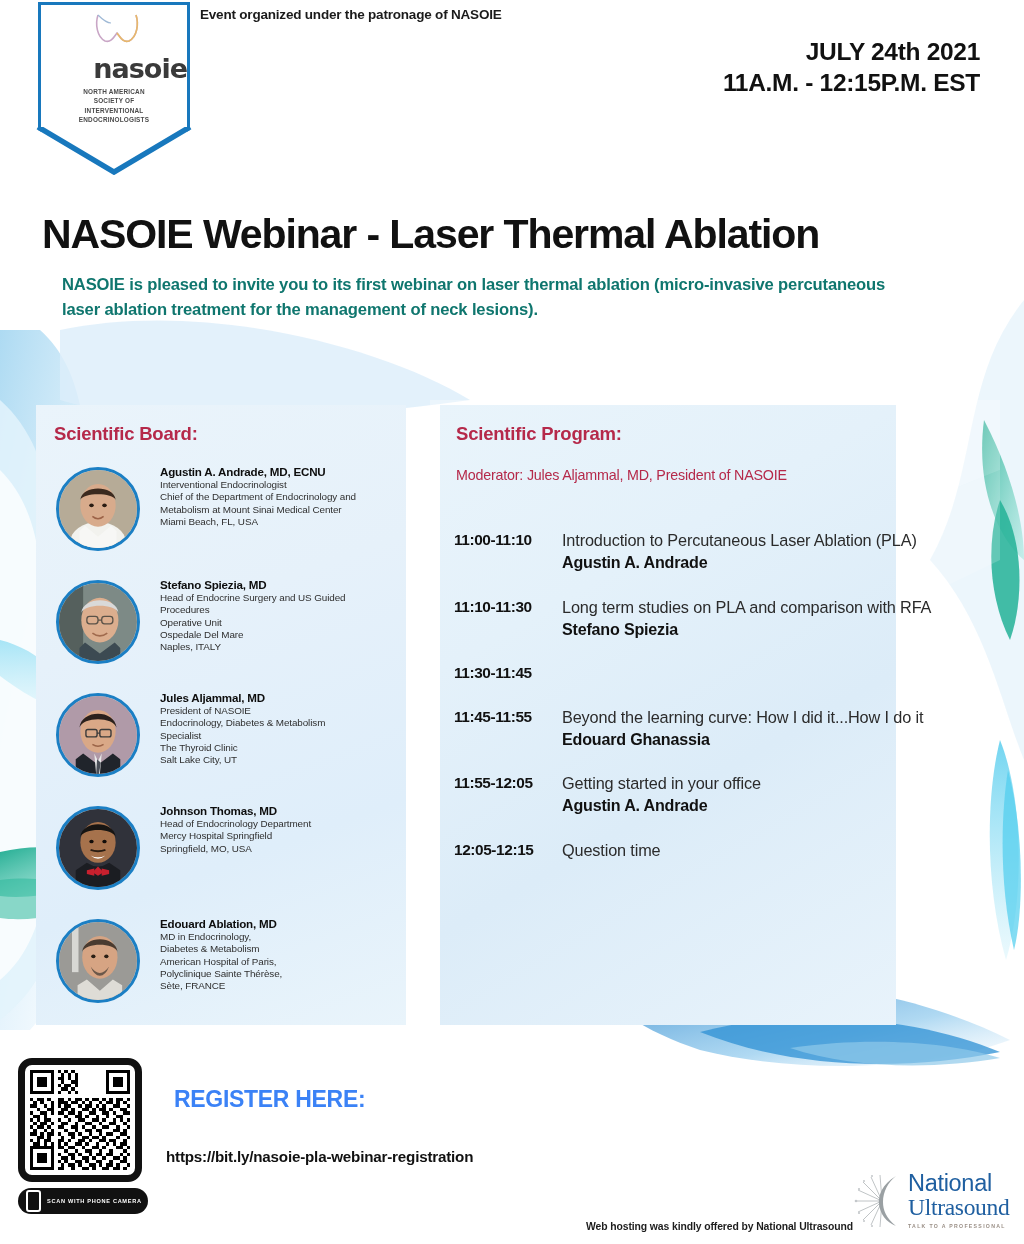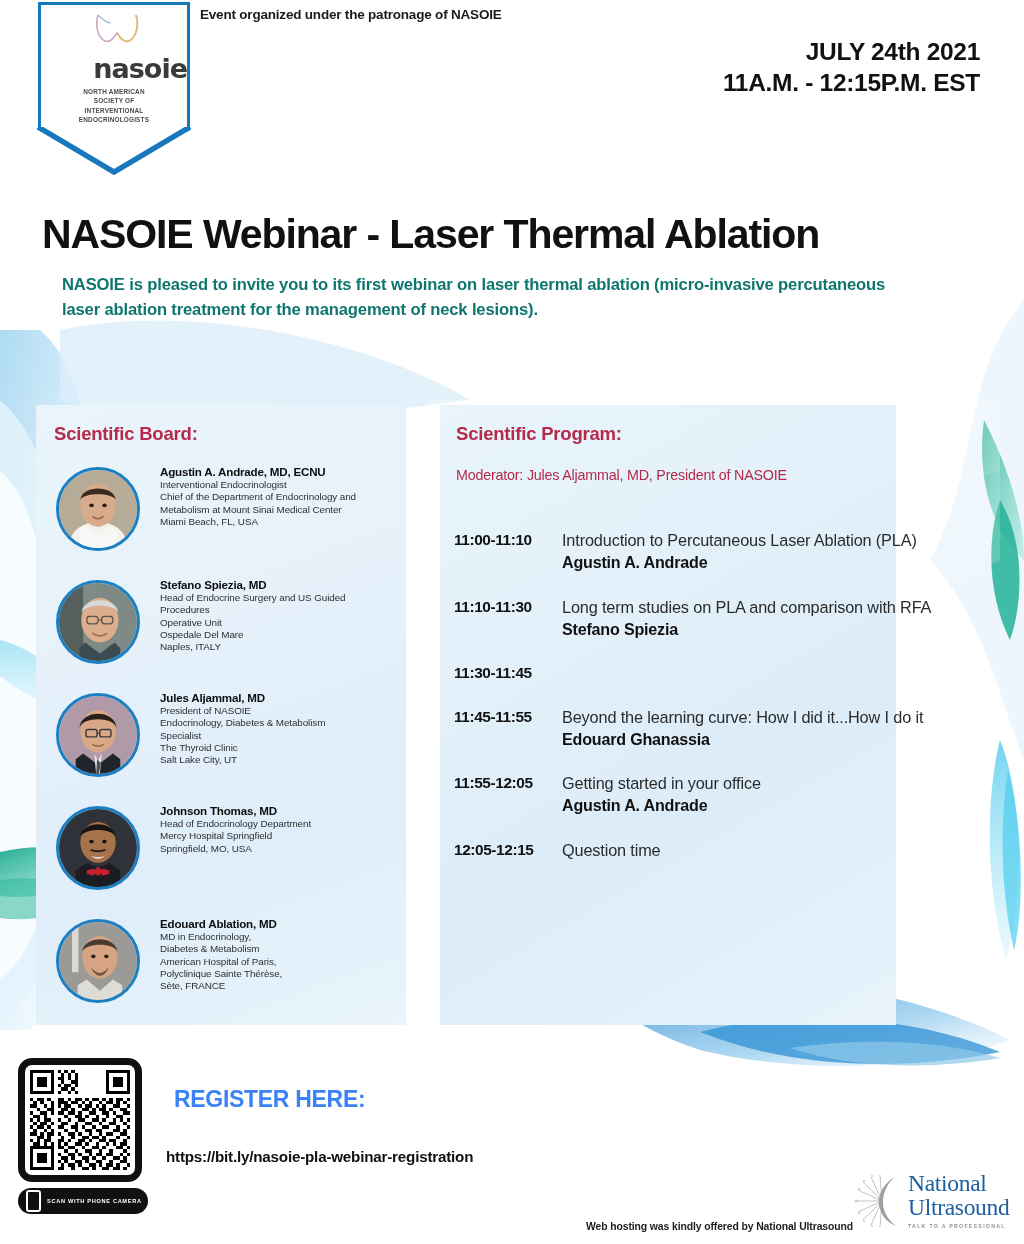--- a/index.html
+++ b/index.html
@@ -150,21 +150,21 @@
 
   
   .hosting{
     position:absolute;left:586px;top:1221px;z-index:6;
     font-size:10.4px;font-weight:bold;color:#1d1d1d;letter-spacing:-0.1px;
   }
   .nu-logo{position:absolute;left:852px;top:1172px;width:160px;height:62px;z-index:6;}
   .nu-burst{position:absolute;left:0;top:2px;width:58px;height:54px;}
   .nu-words{position:absolute;left:56px;top:0px;}
   .nu-l1{
-    font-family:Liberation Serif, serif;
+    font-family:Liberation Sans, sans-serif;
     font-size:23.5px;color:#1f5fa0;line-height:1.02;letter-spacing:-0.3px;
   }
   .nu-l2{
     font-family:"Liberation Serif","DejaVu Serif",serif;
     font-size:23.5px;color:#1f5fa0;line-height:1.02;letter-spacing:-0.3px;
   }
   .nu-tag{
     font-size:5.2px;color:#9a8f86;letter-spacing:1.3px;margin-top:3px;
     font-weight:bold;
   }

